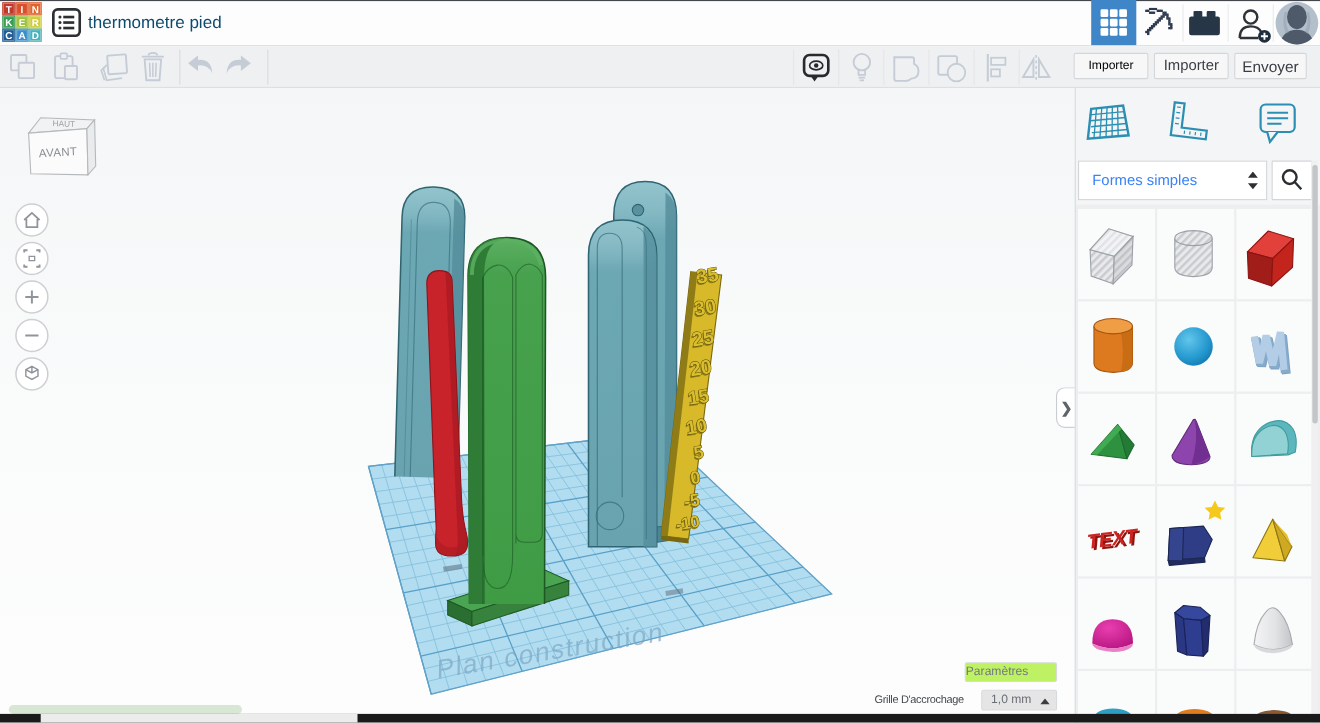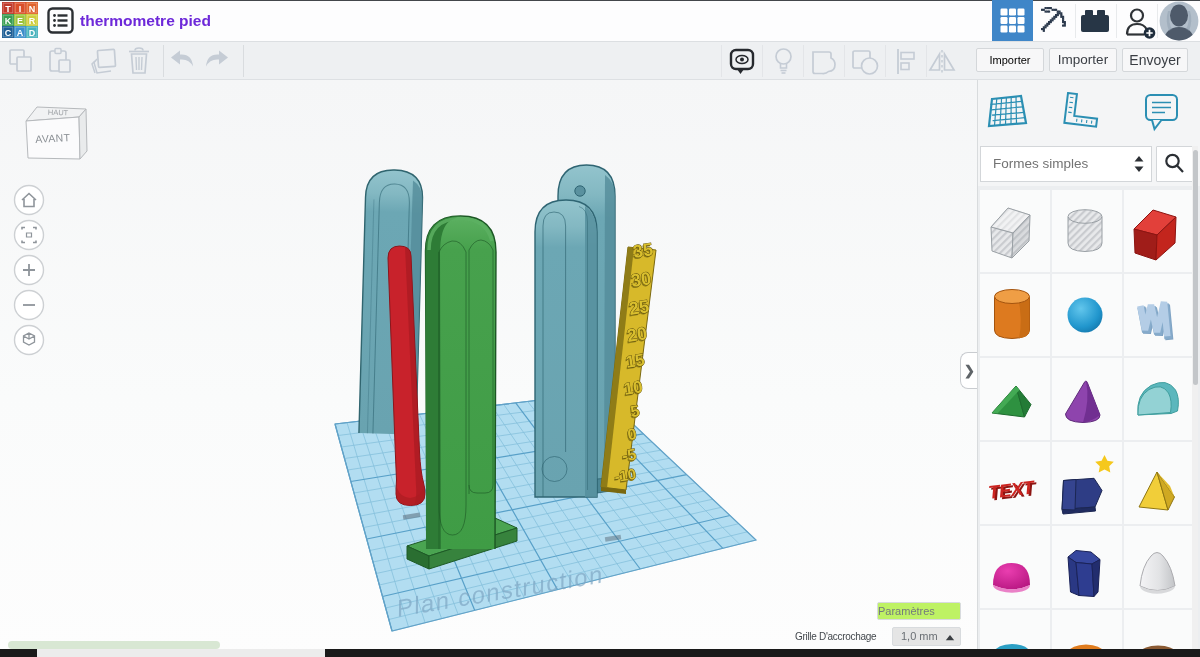--- a/index.html
+++ b/index.html
@@ -142,21 +142,21 @@
 <path d="M0,0 L9,0 L9,22 L32,22 L32,30 L0,30 Z"></path>
 <path d="M2.5,4 h3.5 M2.5,9 h3.5 M2.5,14 h3.5 M2.5,19 h3.5 M12,24.5 v3 M17,24.5 v3 M22,24.5 v3 M27,24.5 v3" stroke-width="1.1"></path>
 </g>
 <g>
 <rect x="168" y="10" width="31" height="25" rx="4.5"></rect>
 <path d="M174,35 l2.5,9 l7,-9" fill="#f4f5f6"></path>
 <path d="M174,17.5 h19 M174,22.5 h19 M174,27.5 h13" stroke-width="1.6"></path>
 </g>
 </g>
 </svg>
-<div style="position:absolute;left:980px;top:146px;width:172px;height:36px;background:#fff;border:1px solid #d3d6d9;box-sizing:border-box;font-size:13.5px;color:#737373;line-height:34px;padding-left:12px">Formes simples</div>
+<div style="position:absolute;left:980px;top:146px;width:172px;height:36px;background:#fff;border:1px solid #d3d6d9;box-sizing:border-box;font-size:13.5px;color:#3b82f6;line-height:34px;padding-left:12px">Formes simples</div>
 <svg style="position:absolute;left:1134px;top:156px" width="10" height="16" viewBox="0 0 10 16">
 <polygon points="5,0 9.5,5.5 0.5,5.5" fill="#2c3035"></polygon>
     <polygon points="5,16 9.5,10.5 0.5,10.5" fill="#2c3035"></polygon>
 </svg>
 <div style="position:absolute;left:1156px;top:146px;width:37px;height:36px;background:#fff;border:1px solid #d3d6d9;box-sizing:border-box;border-radius:1px"></div>
 <svg style="position:absolute;left:1163px;top:152px" width="24" height="24" viewBox="0 0 24 24">
 <circle cx="9.5" cy="9" r="6.2" fill="none" stroke="#2b2f34" stroke-width="2.2"></circle>
 <line x1="14" y1="13.5" x2="20" y2="20" stroke="#2b2f34" stroke-width="2.2"></line>
 </svg>
 <svg style="position:absolute;left:978px;top:186px" width="222" height="471" viewBox="978 186 222 471">
@@ -307,21 +307,21 @@
   </svg>
 <svg style="position:absolute;left:47px;top:7px" width="27" height="27" viewBox="0 0 27 27">
 <rect x="1.5" y="1.5" width="24" height="24" rx="4" fill="none" stroke="#2b2f33" stroke-width="2.4"></rect>
 <circle cx="7.5" cy="8.5" r="1.4" fill="#2b2f33"></circle>
     <rect x="10.5" y="7.3" width="10" height="2.4" fill="#2b2f33"></rect>
 <circle cx="7.5" cy="13.5" r="1.4" fill="#2b2f33"></circle>
     <rect x="10.5" y="12.3" width="10" height="2.4" fill="#2b2f33"></rect>
 <circle cx="7.5" cy="18.5" r="1.4" fill="#2b2f33"></circle>
     <rect x="10.5" y="17.3" width="10" height="2.4" fill="#2b2f33"></rect>
 </svg>
-<div style="position:absolute;left:80px;top:12px;font-size:15.5px;font-weight:bold;color:#6d28d9">thermometre pied</div>
+<div style="position:absolute;left:80px;top:12px;font-size:15.5px;font-weight:normal;color:#0c4a6e">thermometre pied</div>
 <div style="position:absolute;left:1075px;top:4px;width:1px;height:34px;background:#e8eaec"></div>
 <div style="position:absolute;left:1116px;top:4px;width:1px;height:34px;background:#e8eaec"></div>
 <div style="position:absolute;left:1157px;top:4px;width:1px;height:34px;background:#e8eaec"></div>
 <div style="position:absolute;left:992px;top:0;width:41px;height:41px;background:#3f86c8"></div>
 <svg style="position:absolute;left:992px;top:0" width="41" height="41" viewBox="0 0 41 41">
 <g fill="#fff">
 <rect x="8.5" y="8.5" width="7" height="7" rx="1.2"></rect>
       <rect x="17" y="8.5" width="7" height="7" rx="1.2"></rect>
       <rect x="25.5" y="8.5" width="7" height="7" rx="1.2"></rect>
 <rect x="8.5" y="17" width="7" height="7" rx="1.2"></rect>

